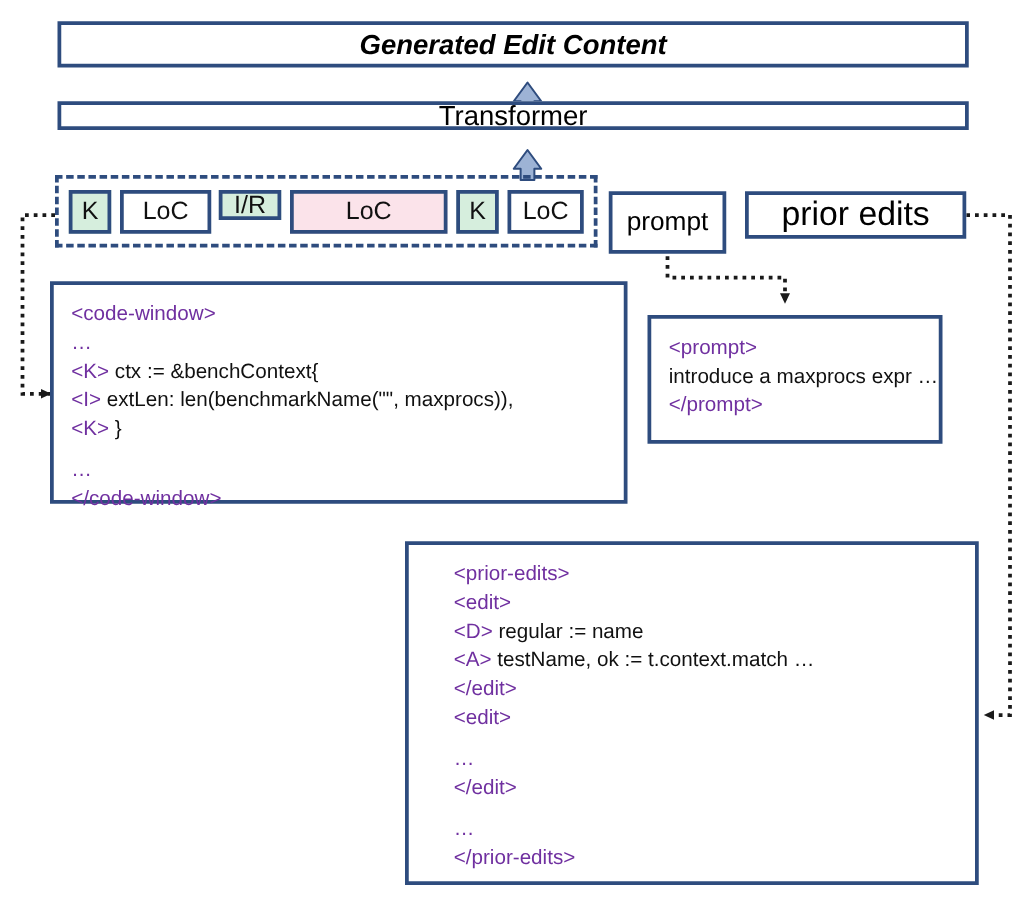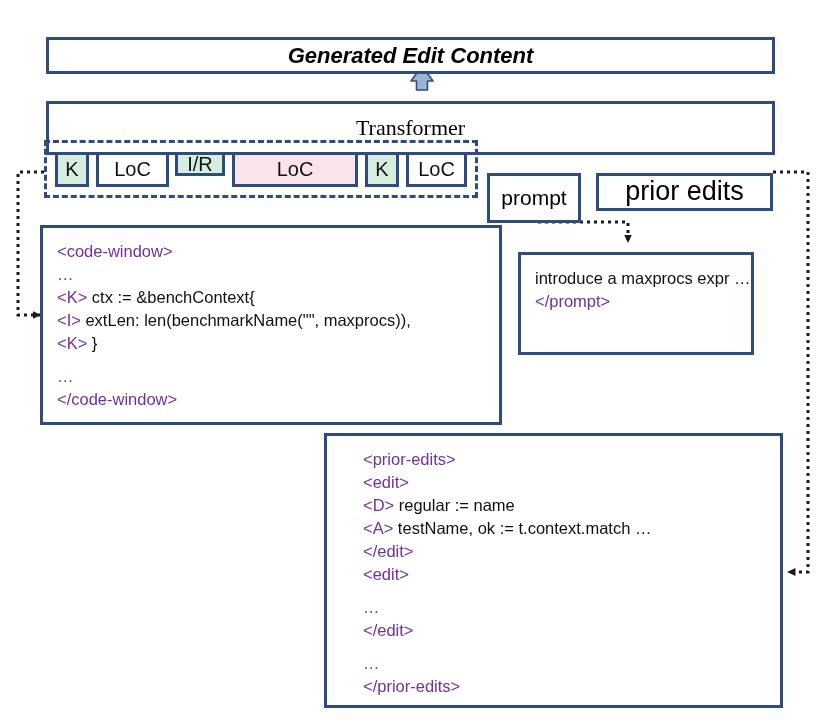--- a/index.html
+++ b/index.html
@@ -11,21 +11,20 @@
   }
   #canvas{position:absolute;inset:0;width:824px;height:720px;}
 
   
   .box{
     position:absolute;box-sizing:border-box;
     background:#ffffff;
     border:3px solid #2E4C7E;
     display:flex;align-items:center;justify-content:center;
     line-height:1.15;
-    margin-top:20px;
   }
   .wide-label{font-size:22px;}
   .wide-label.italic{font-style:italic;font-weight:600;}
 
   
   .token-group{
     position:absolute;box-sizing:border-box;
     border:3px dashed #2E4C7E;
     background:transparent;
   }
@@ -88,21 +87,21 @@
 
     <g>
       <path d="M773,172 L808,172 L808,572 L788,572" fill="none" stroke="#1A1A1A" stroke-width="3" stroke-dasharray="3 4" stroke-linecap="butt" marker-end="url(#dotArrow)"></path>
     </g>
   </svg>
 
   <div class="box wide-label italic" style="left:46px;top:17px;width:729px;height:37px;">
     <span>Generated Edit Content</span>
   </div>
 
-  <div class="box wide-label" style="left:46px;top:81px;width:729px;height:54px;font-family:Liberation Serif, serif;">
+  <div class="box wide-label" style="left:46px;top:81px;width:729px;height:23px;">
     <span>Transformer</span>
   </div>
 
   <div class="token-group" style="left:44px;top:140px;width:434px;height:58px;"></div>
 
   <div class="token green" style="left:55px;top:152px;width:34px;height:35px;">
     <span>K</span>
   </div>
   <div class="token" style="left:96px;top:152px;width:73px;height:35px;">
     <span>LoC</span>
@@ -121,32 +120,33 @@
   </div>
 
   <div class="box" style="left:487px;top:153px;width:94px;height:50px;font-size:21px;">
     <span>prompt</span>
   </div>
 
   <div class="box" style="left:596px;top:153px;width:177px;height:38px;font-size:27px;">
     <span>prior edits</span>
   </div>
 
-  <div class="content-box" style="left:40px;top:225px;width:462px;height:200px;">
+  <div class="content-box" style="left:40px;top:225px;width:462px;height:178px;">
     <div class="code-line tag-only"><span>&lt;code-window&gt;</span></div>
     <div class="code-line ellipsis"><span>…</span></div>
     <div class="code-line"><span class="tag">&lt;K&gt;</span><span> ctx := &amp;benchContext{</span></div>
     <div class="code-line"><span class="tag">&lt;I&gt;</span><span> extLen: len(benchmarkName("", maxprocs)),</span></div>
     <div class="code-line"><span class="tag">&lt;K&gt;</span><span> }</span></div>
     <div class="spacer"></div>
     <div class="code-line ellipsis"><span>…</span></div>
     <div class="code-line tag-only"><span>&lt;/code-window&gt;</span></div>
   </div>
 
   <div class="content-box" style="left:518px;top:252px;width:236px;height:103px;">
+    <div class="code-line tag-only"><span>&lt;prompt&gt;</span></div>
     <div class="code-line"><span>introduce a maxprocs expr …</span></div>
     <div class="code-line tag-only"><span>&lt;/prompt&gt;</span></div>
   </div>
 
   <div class="content-box" style="left:324px;top:433px;width:459px;height:275px;padding-left:36px;">
     <div class="code-line tag-only"><span>&lt;prior-edits&gt;</span></div>
     <div class="code-line tag-only"><span>&lt;edit&gt;</span></div>
     <div class="code-line"><span class="tag">&lt;D&gt;</span><span> regular := name</span></div>
     <div class="code-line"><span class="tag">&lt;A&gt;</span><span> testName, ok := t.context.match …</span></div>
     <div class="code-line tag-only"><span>&lt;/edit&gt;</span></div>

